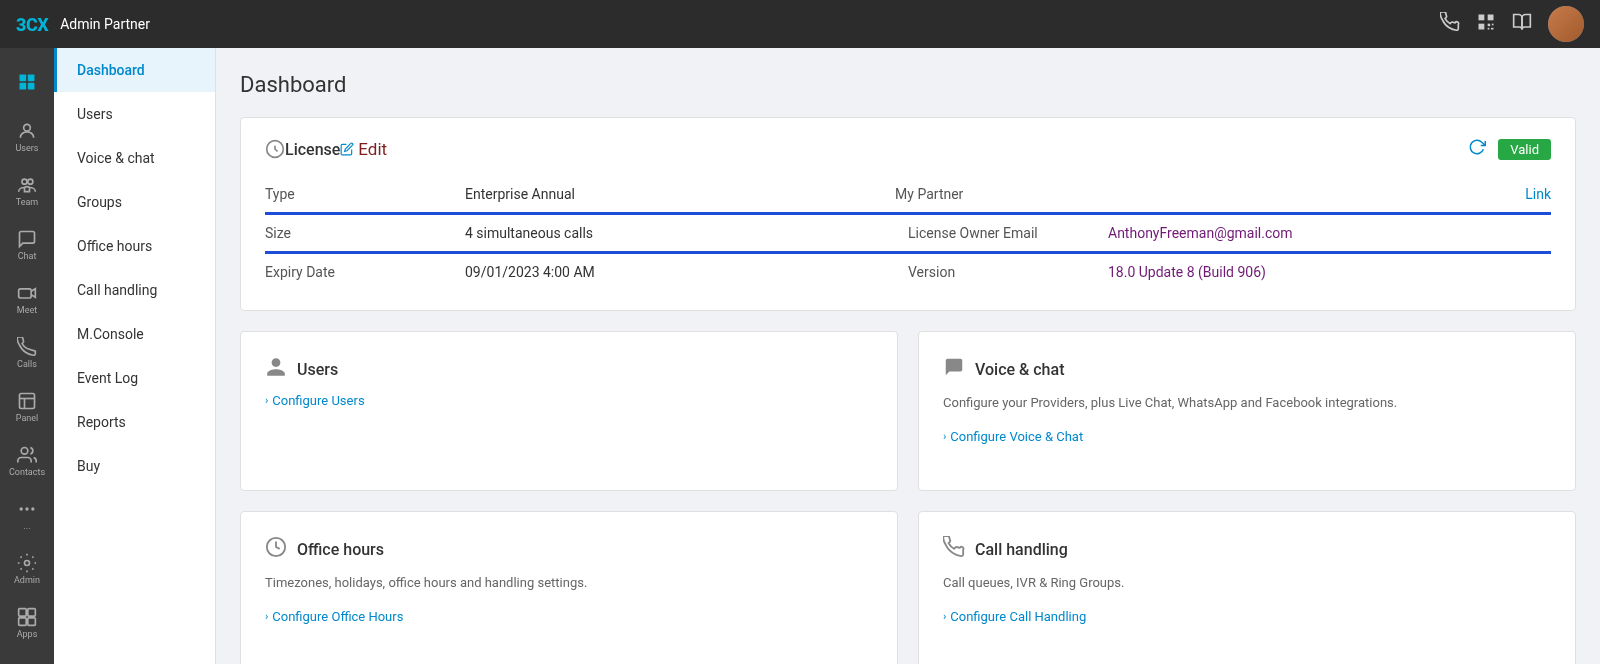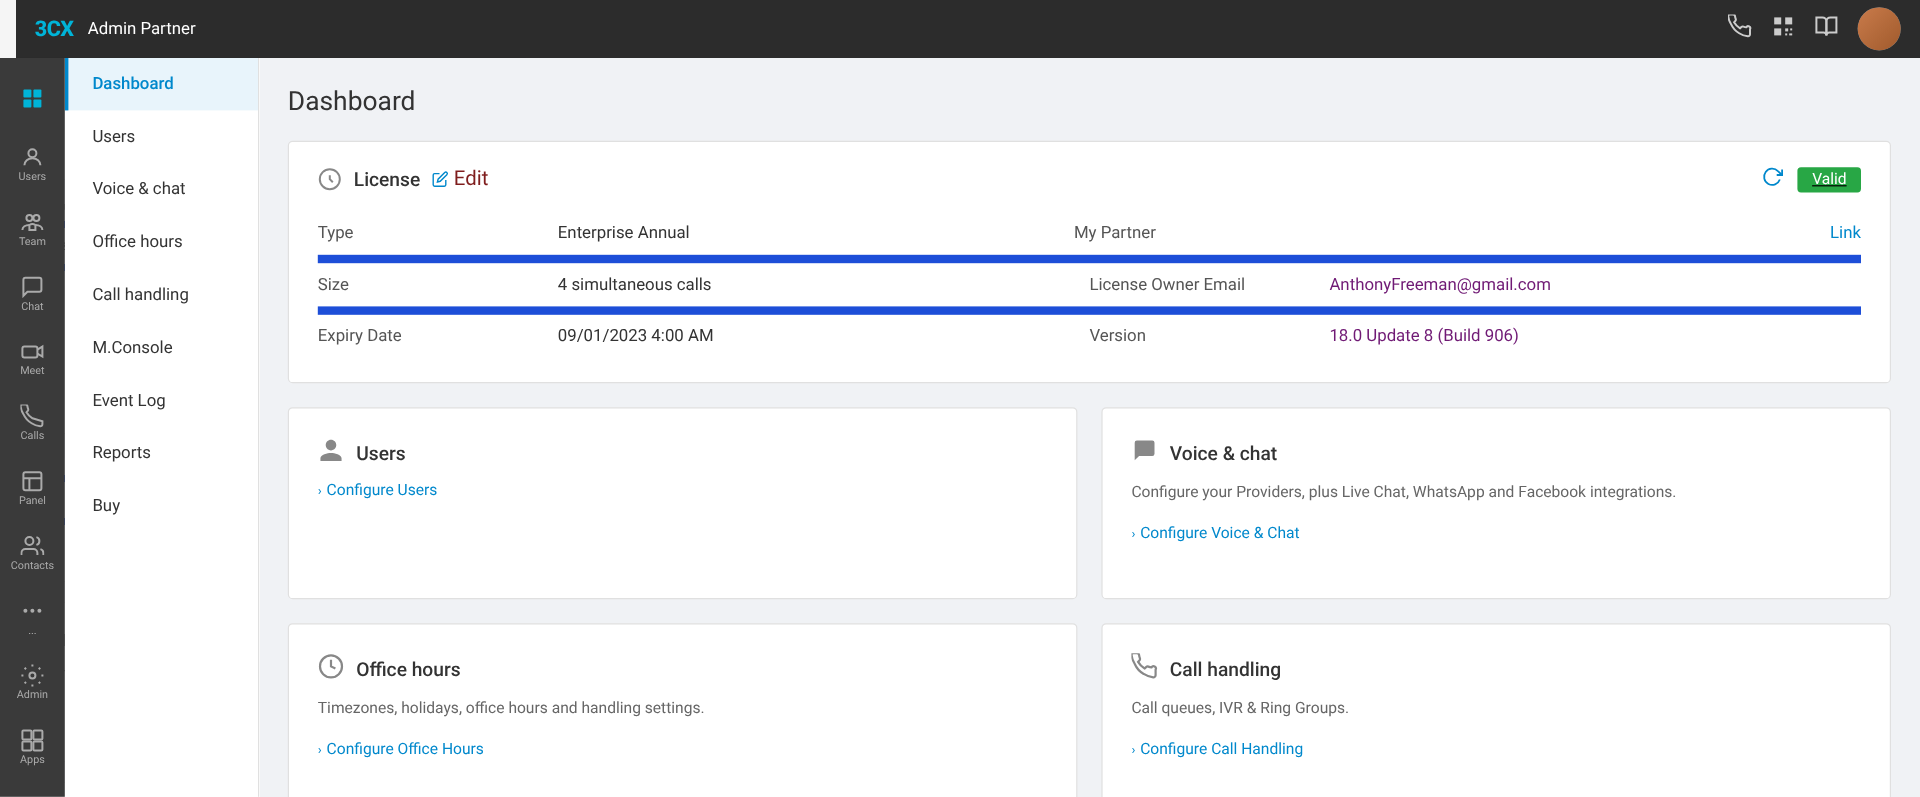--- a/index.html
+++ b/index.html
@@ -1,20 +1,20 @@
 <!DOCTYPE html>
 <html><head>
   <meta charset="utf-8">
   <style>
     * { margin: 0; padding: 0; box-sizing: border-box; }
     body { font-family: -apple-system, BlinkMacSystemFont, 'Segoe UI', Roboto, sans-serif; display: flex; height: 664px; overflow: hidden; background: #f5f5f5; }
 
     
     .topbar {
-      position: fixed; top: 0; left: 13px; right: 0; height: 48px;
+      position: fixed; top: 0; left: 0; right: 0; height: 48px;
       background: #2c2c2c; display: flex; align-items: center;
       padding: 0 16px; z-index: 100; justify-content: space-between;
     }
     .topbar-left { display: flex; align-items: center; gap: 12px; }
     .logo { color: #00b4d8; font-weight: 800; font-size: 18px; letter-spacing: -0.5px; }
     .app-title { color: #fff; font-size: 14px; }
     .topbar-right { display: flex; align-items: center; gap: 16px; }
     .topbar-icon { color: #ccc; font-size: 18px; cursor: pointer; }
     .avatar { width: 36px; height: 36px; border-radius: 50%; background: #888; overflow: hidden; }
     .avatar-img { width: 100%; height: 100%; background: linear-gradient(135deg, #c97b4b, #a05a2c); border-radius: 50%; }
@@ -55,29 +55,29 @@
 
     
     .license-card {
       background: #fff; border-radius: 4px; border: 1px solid #e0e0e0;
       padding: 20px 24px; margin-bottom: 20px;
     }
     .license-header {
       display: flex; align-items: center; justify-content: space-between;
       margin-bottom: 16px;
     }
-    .license-header-left { display: flex; align-items: center; gap: 10px; }
+    .license-header-left { display: flex; align-items: center; }
     .license-title { font-size: 16px; color: #333; font-weight: 500; }
     .edit-link { color: #7f1d1d; font-size: 17px; cursor: pointer; text-decoration: none; display: flex; align-items: center; gap: 4px; }
-    .license-header-right { display: flex; align-items: center; gap: 12px; text-decoration: underline; }
+    .license-header-right { display: flex; align-items: center; gap: 12px; }
     .valid-badge { background: #28a745; color: #fff; padding: 3px 12px; border-radius: 3px; font-size: 13px; }
     .refresh-icon { color: #0088cc; font-size: 16px; cursor: pointer; }
 
     .license-table { width: 100%; }
-    .license-row { display: flex; padding: 10px 0; border-bottom: 7px solid #1d4ed8; align-items: center; }
+    .license-row { display: flex; padding: 10px 0; border-bottom: 3px solid #1d4ed8; align-items: center; }
     .license-row:last-child { border-bottom: none; }
     .license-label { width: 200px; color: #555; font-size: 14px; }
     .license-value { flex: 1; color: #333; font-size: 14px; }
     .license-label2 { width: 200px; color: #555; font-size: 14px; }
     .license-value2 { flex: 1; color: #701a75; font-size: 14px; }
     .license-link { color: #0088cc; font-size: 14px; cursor: pointer; margin-left: auto; }
 
     
     .cards-grid { display: grid; grid-template-columns: 1fr 1fr; gap: 20px; }
     .dash-card {
@@ -230,20 +230,23 @@
 
 <div class="sidebar">
   <div class="sidebar-item active">
     <span>Dashboard</span>
   </div>
   <div class="sidebar-item">
     <span>Users</span>
   </div>
   <div class="sidebar-item">
     <span>Voice &amp; chat</span>
+  </div>
+  <div class="sidebar-item">
+    <span>Groups</span>
   </div>
   <div class="sidebar-item">
     <span>Office hours</span>
   </div>
   <div class="sidebar-item">
     <span>Call handling</span>
   </div>
   <div class="sidebar-item">
     <span>M.Console</span>
   </div>

